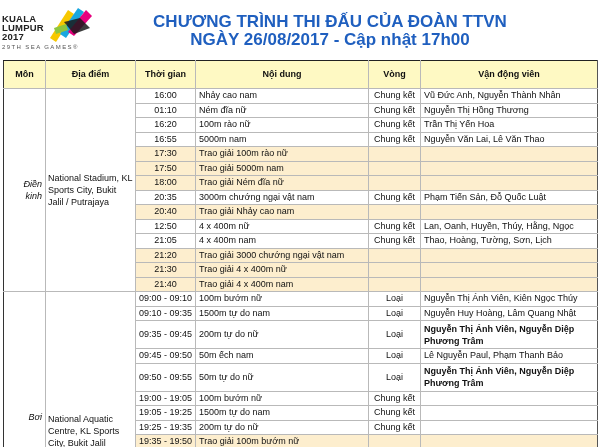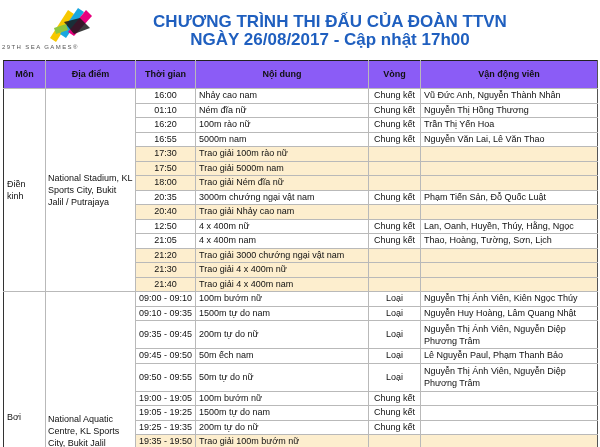--- a/index.html
+++ b/index.html
@@ -13,38 +13,43 @@
   .logo svg { position: absolute; left: 44px; top: 0; }
   .title { position: absolute; left: 0; width: 600px; text-align: center; color: #1f5fbf;
            font-weight: bold; font-size: 17px; margin-left: 130px; width: 400px; }
   .title.l1 { top: 12px; }
   .title.l2 { top: 30px; }
 
   table { position: absolute; left: 3px; top: 60px; border-collapse: collapse;
           table-layout: fixed; width: 594px; font-size: 9px; }
   th, td { border: 1px solid #b9b9b9; padding: 0 3px; height: 13.5px; line-height: 13px;
            overflow: hidden; white-space: nowrap; }
-  th { background: #8b5cf6; height: 27px; font-weight: bold; font-size: 9px; border-top: 1.5px solid #222; }
+  th { background: #fef9c3; height: 27px; font-weight: bold; font-size: 9px; border-top: 1.5px solid #222; }
   td.c { text-align: center; }
   td.time { text-align: center; }
-  td.merge { text-align: left; vertical-align: middle; white-space: normal; line-height: 12px; }
+  td.merge { text-align: right; vertical-align: middle; white-space: normal; line-height: 12px; font-style: italic; }
   td.merge-venue { text-align: left; vertical-align: middle; white-space: normal; line-height: 12px; padding: 0 2px; }
-  td.wrap { white-space: normal; line-height: 12px; }
+  td.wrap { white-space: normal; line-height: 12px; font-weight: bold; }
   tr.award td.time, tr.award td.content, tr.award td.round, tr.award td.athletes { background: #fdeece; }
   .col-sport { border-left: 1.5px solid #333; }
   .col-content { border-left: 1.5px solid #222; }
   .col-athletes { border-left: 1.5px solid #555; margin-left: 33px; }
   .col-last { border-right: 1.5px solid #555; }
   tr.section-start td { border-top: 1.5px solid #222; }
   td.tall { height: 27px; margin-left: 17px; }
 </style>
 </head>
 <body>
 
 <div class="logo">
+  <div class="logo-text">
+    <div>KUALA</div>
+    <div>LUMPUR</div>
+    <div class="yr">2017</div>
+  </div>
   <svg width="50" height="40" viewBox="0 0 50 40">
     <polygon points="4,34 22,6 28,10 10,38" fill="#f7c800"></polygon>
     <polygon points="14,30 32,4 38,8 20,34" fill="#19a7e0"></polygon>
     <polygon points="22,28 40,6 46,12 28,32" fill="#e6007e"></polygon>
     <polygon points="18,18 34,14 44,24 28,30" fill="#1a1a1a" opacity="0.85"></polygon>
     <polygon points="8,24 20,20 22,26 10,30" fill="#8dc63f"></polygon>
   </svg>
   <div class="logo-sub">29TH SEA GAMES®</div>
 </div>
 

